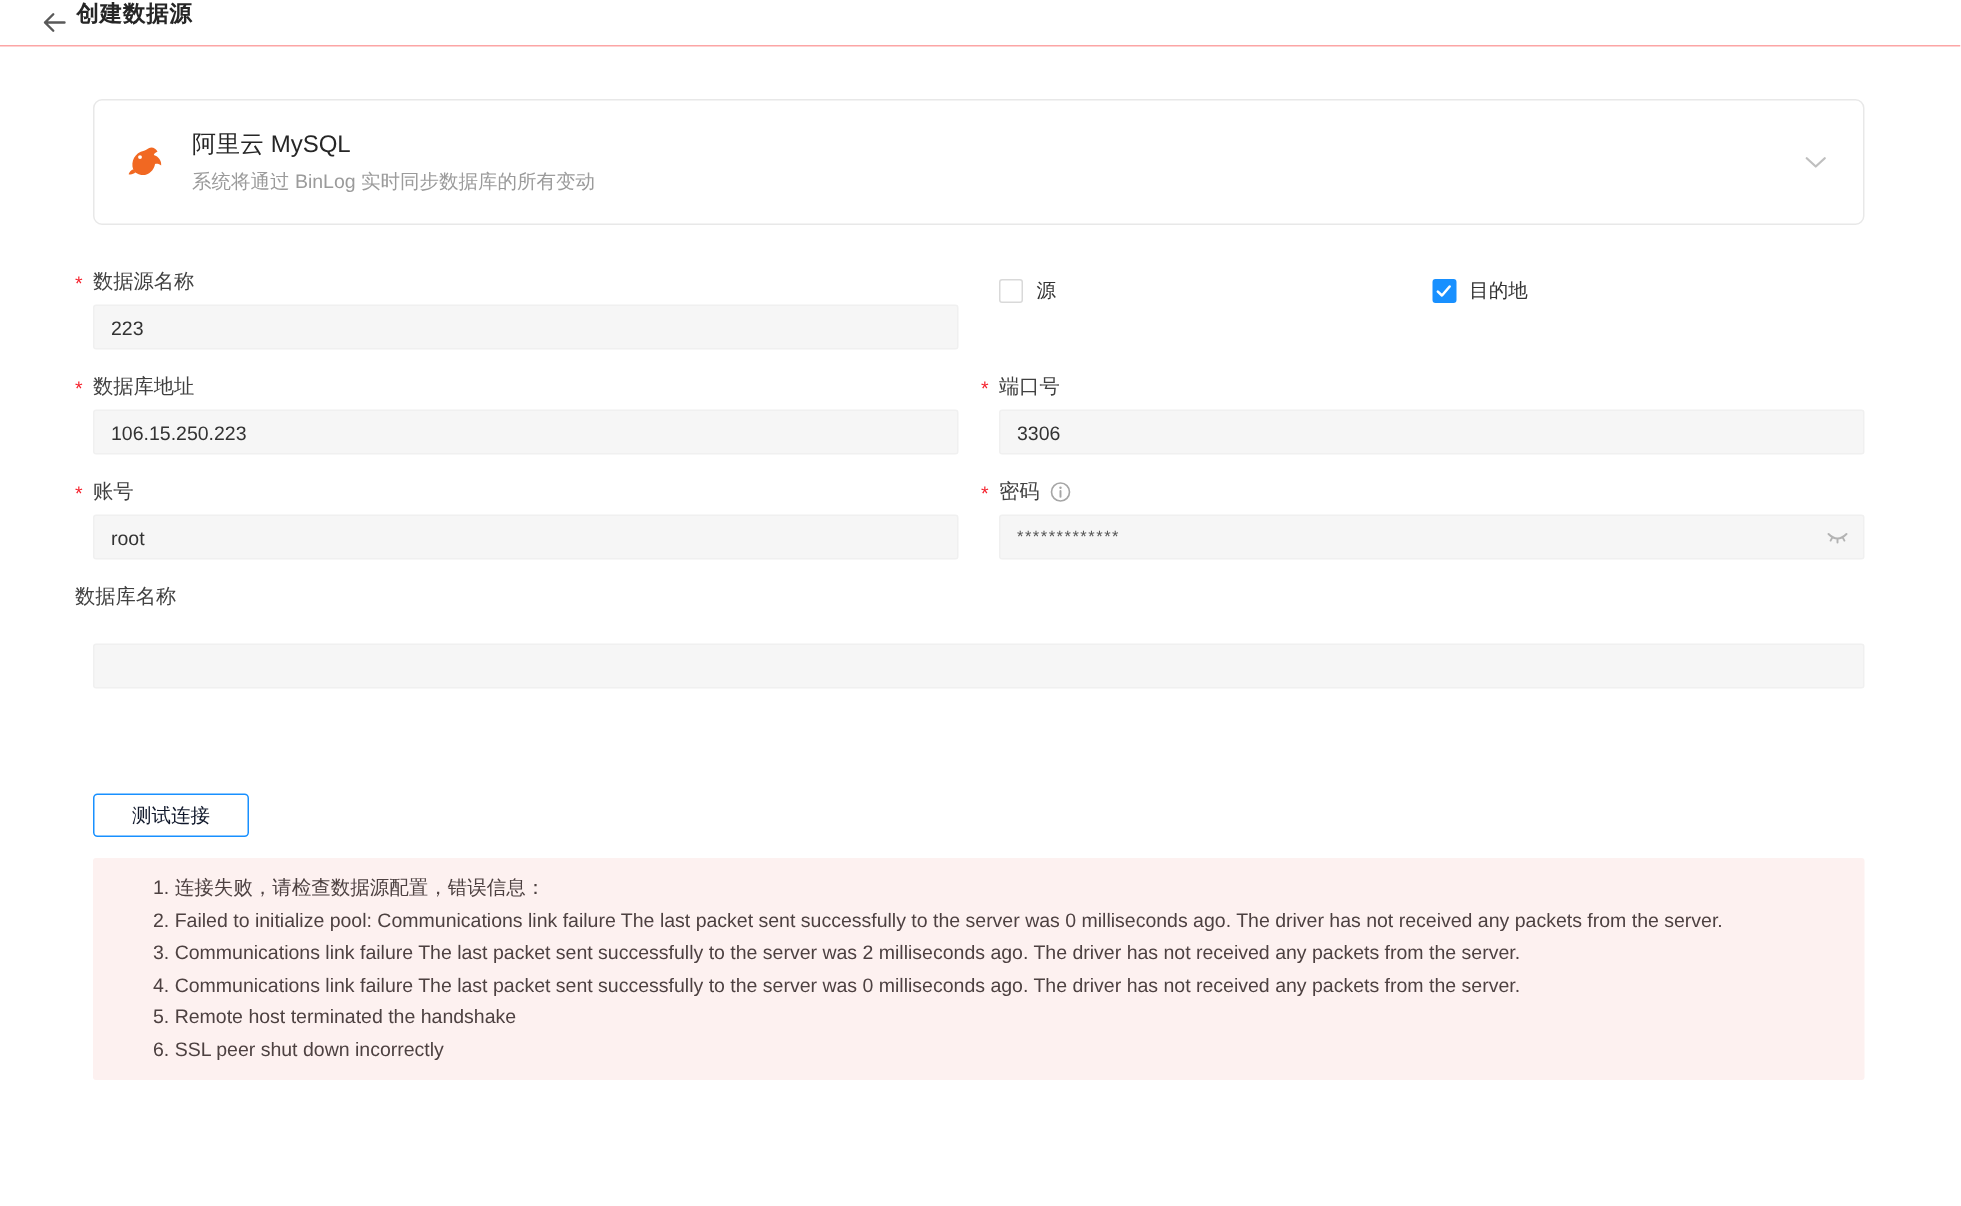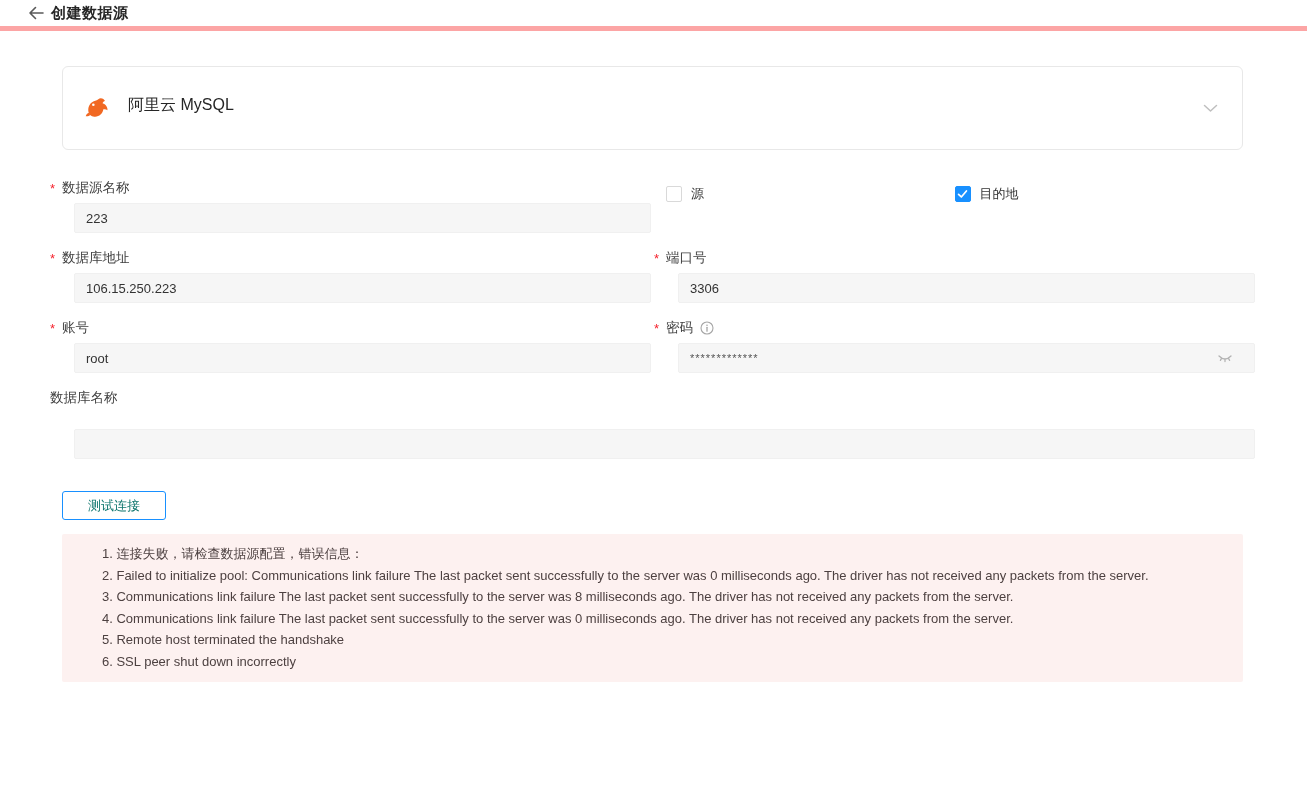--- a/index.html
+++ b/index.html
@@ -4,22 +4,22 @@
 <style>
   * { margin:0; padding:0; box-sizing:border-box; }
   html,body { background:#fff; }
   body {
     width:1307px; height:804px; overflow:hidden;
     font-family:"Liberation Sans","DejaVu Sans",sans-serif;
     color:#383838; font-size:13px;
   }
   
   .top-header {
-    height:31px; display:flex; align-items:center;
-    padding-left:27px; border-bottom:5px solid #fca5a5;
+    height:31px; display:flex; 
+    padding-left:27px; border-bottom:1px solid #fca5a5;
   }
   .back-btn { display:flex; align-items:center; cursor:pointer; margin-right:6px; }
   .page-title { font-size:15px; font-weight:bold; color:#262626; letter-spacing:.5px; }
 
   
   .main { margin:35px 64px 0 62px; width:1181px; }
 
   .connector-card {
     width:100%; height:84px; border:1px solid #e8e8e8; border-radius:6px;
     display:flex; align-items:center; padding:0 24px 0 21px; cursor:pointer;
@@ -43,45 +43,44 @@
     display:flex; align-items:center; gap:3px;
     margin:0 0 6px -12px; font-size:13.5px; color:#404040;
   }
   .req { color:#f5222d; width:9px; text-align:left; font-size:13px; }
   .text-input {
     width:100%; height:30px; background:#f6f6f6;
     border:1px solid #f0f0f0; border-radius:2px;
     padding:0 11px; font-size:13px; color:#333;
     font-family:"Liberation Sans","DejaVu Sans",sans-serif;
     outline:none;
-    margin-left:12px;
   }
   .input-wrap { position:relative; }
   .input-suffix {
     position:absolute; right:10px; top:50%; transform:translateY(-50%);
     display:flex; align-items:center; cursor:pointer;
   }
 
   
   .checkbox-row { display:flex; align-items:center; height:30px; }
   .checkbox-group { display:flex; align-items:center; width:50%; cursor:pointer; }
   .checkbox {
     width:16px; height:16px; border:1px solid #d9d9d9; border-radius:2px;
     background:#fff; margin-right:9px; display:flex; align-items:center; justify-content:center;
     flex:0 0 auto;
   }
   .checkbox.checked { background:#1890ff; border-color:#1890ff; }
   .checkbox-label { font-size:13px; color:#333; }
 
   
   .test-btn {
-    margin-top:32px; display:inline-block;
+    margin-top:70px; display:inline-block;
     height:29px; padding:0 25px; background:#fff;
     border:1px solid #1890ff; border-radius:3px;
-    color:#0f766e; font-size:13px; cursor:pointer;
+    color:#0f172a; font-size:13px; cursor:pointer;
     font-family:"Liberation Sans","DejaVu Sans",sans-serif;
   }
 
   
   .error-panel {
     margin-top:14px; background:#fdf1f0; border-radius:2px;
     padding:9px 20px 10px; color:#4d4141;
   }
   .error-line { font-size:13px; line-height:21.5px; white-space:nowrap; overflow:hidden;margin-left:20px; }
 
@@ -104,20 +103,21 @@
   <div class="connector-card">
     <span class="connector-icon">
       <svg width="28" height="28" viewBox="0 0 24 24">
         <path fill="#f16822" d="M4.1 16.2C2.6 11.9 5 6.6 10.3 5.6c1.5-.3 2.4-1.9 4.1-1.9 1.6 0 3 1 3.6 2.4-1 .2-1.8.9-2.1 1.9 2.7.8 4.5 3.3 4.2 6-1-.9-2.2-1.2-3.5-.9-.6 3.8-3.9 6.8-7.9 6.3-2.7-.4-4.2-1.9-4.6-3.2z"></path>
         <path fill="#f16822" d="M4.2 16.1c-1.3.3-2.4 1.6-2.7 2.9 1.4.3 2.9-.1 3.9-1.1z"></path>
         <circle fill="#fff" cx="8" cy="9.2" r="1.1"></circle>
       </svg>
     </span>
     <span class="connector-texts">
       <span class="connector-title">阿里云 MySQL</span>
+      <span class="connector-subtitle">系统将通过 BinLog 实时同步数据库的所有变动</span>
     </span>
     <span class="card-chevron">
       <svg width="15" height="9" viewBox="0 0 15 9">
         <path d="M1.5 1.5 L7.5 7 L13.5 1.5" fill="none" stroke="#bfbfbf" stroke-width="1.5" stroke-linecap="round" stroke-linejoin="round"></path>
       </svg>
     </span>
   </div>
 
   
   <div class="form-grid">
@@ -206,18 +206,18 @@
     </div>
   </div>
 
   
   <button class="test-btn">测试连接</button>
 
   
   <div class="error-panel">
     <div class="error-line">1. 连接失败，请检查数据源配置，错误信息：</div>
     <div class="error-line">2. Failed to initialize pool: Communications link failure The last packet sent successfully to the server was 0 milliseconds ago. The driver has not received any packets from the server.</div>
-    <div class="error-line">3. Communications link failure The last packet sent successfully to the server was 8 milliseconds ago. The driver has not received any packets from the server.</div>
+    <div class="error-line">3. Communications link failure The last packet sent successfully to the server was 2 milliseconds ago. The driver has not received any packets from the server.</div>
     <div class="error-line">4. Communications link failure The last packet sent successfully to the server was 0 milliseconds ago. The driver has not received any packets from the server.</div>
     <div class="error-line">5. Remote host terminated the handshake</div>
     <div class="error-line">6. SSL peer shut down incorrectly</div>
   </div>
 </div>
 
 </body></html>

